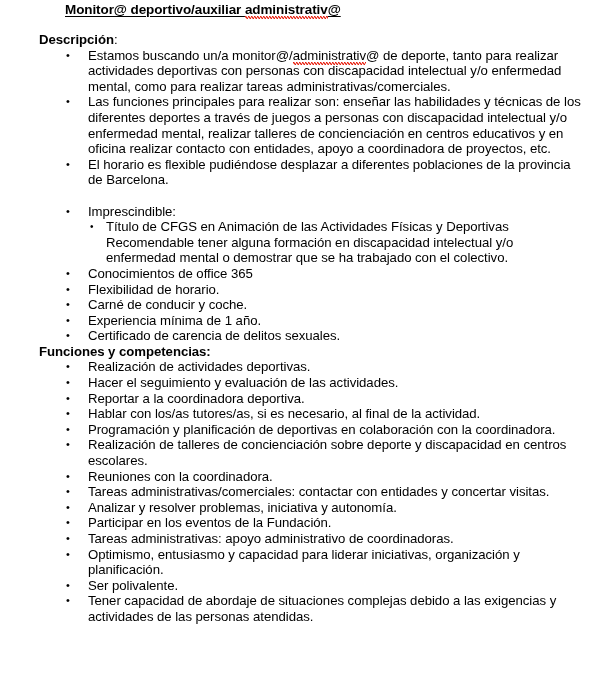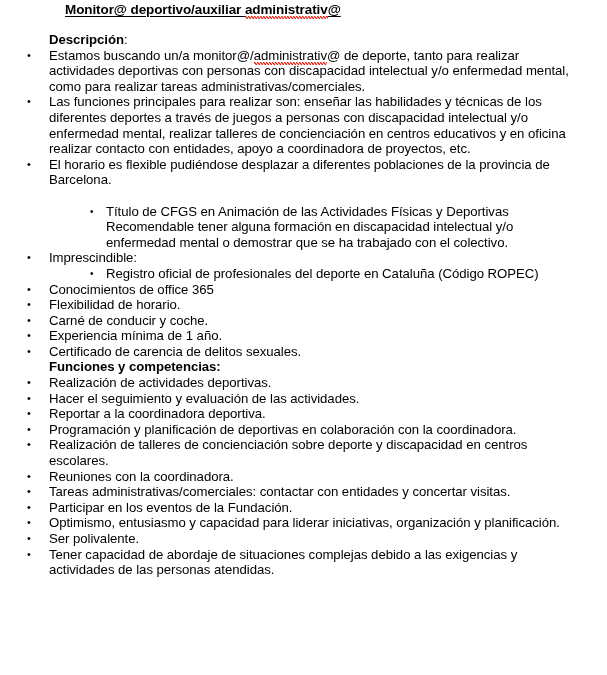--- a/index.html
+++ b/index.html
@@ -51,32 +51,33 @@
   .line-row {
     display: block;
     position: relative;
     font-size: 13.2px;
     line-height: 15.6px;
     letter-spacing: -0.05px;
   }
 
   
   .head-row {
-    padding-left: 49px;
+    padding-left: 39px;
     padding-right: 24px;
     font-weight: bold;
   }
   .head-row .trail {
     font-weight: normal;
   }
 
   
   .bullet-row {
     padding-left: 49px;
     padding-right: 24px;
+    margin-left: 39px;
   }
   .bullet-row::before {
     content: "\2022";
     position: absolute;
     left: 27px;
     top: 0;
     font-size: 11px;
     line-height: 15.6px;
   }
 
@@ -138,39 +139,41 @@
 
     <div class="line-row bullet-row"><span>Estamos buscando un/a monitor@/</span><span class="squiggle"><span>administrativ</span></span><span>@ de deporte, tanto para realizar actividades deportivas con personas con discapacidad intelectual y/o enfermedad mental, como para realizar tareas administrativas/comerciales.</span></div>
 
     <div class="line-row bullet-row">Las funciones principales para realizar son: enseñar las habilidades y técnicas de los diferentes deportes a través de juegos a personas con discapacidad intelectual y/o enfermedad mental, realizar talleres de concienciación en centros educativos y en oficina realizar contacto con entidades, apoyo a coordinadora de proyectos, etc.</div>
 
     <div class="line-row bullet-row">El horario es flexible pudiéndose desplazar a diferentes poblaciones de la provincia de Barcelona.</div>
 
     <div class="spacer"></div>
 
 
+    <div class="line-row bullet-row">Imprescindible:</div>
+
     <div class="line-row sub-bullet-row">Título de CFGS en Animación de las Actividades Físicas y Deportivas Recomendable tener alguna formación en discapacidad intelectual y/o enfermedad mental o demostrar que se ha trabajado con el colectivo.</div>
-
-    <div class="line-row bullet-row">Imprescindible:</div>
-    <div class="line-row sub-bullet-row">Registro oficial de profesionales del deporte en Cataluña (Código ROPEC)</div>
 
     <div class="line-row bullet-row">Conocimientos de office 365</div>
     <div class="line-row bullet-row">Flexibilidad de horario.</div>
     <div class="line-row bullet-row">Carné de conducir y coche.</div>
     <div class="line-row bullet-row">Experiencia mínima de 1 año.</div>
     <div class="line-row bullet-row">Certificado de carencia de delitos sexuales.</div>
 
     <div class="line-row head-row">Funciones y competencias:</div>
 
     <div class="line-row bullet-row">Realización de actividades deportivas.</div>
     <div class="line-row bullet-row">Hacer el seguimiento y evaluación de las actividades.</div>
     <div class="line-row bullet-row">Reportar a la coordinadora deportiva.</div>
+    <div class="line-row bullet-row">Hablar con los/as tutores/as, si es necesario, al final de la actividad.</div>
     <div class="line-row bullet-row">Programación y planificación de deportivas en colaboración con la coordinadora.</div>
     <div class="line-row bullet-row">Realización de talleres de concienciación sobre deporte y discapacidad en centros escolares.</div>
     <div class="line-row bullet-row">Reuniones con la coordinadora.</div>
     <div class="line-row bullet-row">Tareas administrativas/comerciales: contactar con entidades y concertar visitas.</div>
+    <div class="line-row bullet-row">Analizar y resolver problemas, iniciativa y autonomía.</div>
     <div class="line-row bullet-row">Participar en los eventos de la Fundación.</div>
+    <div class="line-row bullet-row">Tareas administrativas: apoyo administrativo de coordinadoras.</div>
     <div class="line-row bullet-row">Optimismo, entusiasmo y capacidad para liderar iniciativas, organización y planificación.</div>
     <div class="line-row bullet-row">Ser polivalente.</div>
     <div class="line-row bullet-row">Tener capacidad de abordaje de situaciones complejas debido a las exigencias y actividades de las personas atendidas.</div>
 
   </div>
 </div>
 
 </body></html>

